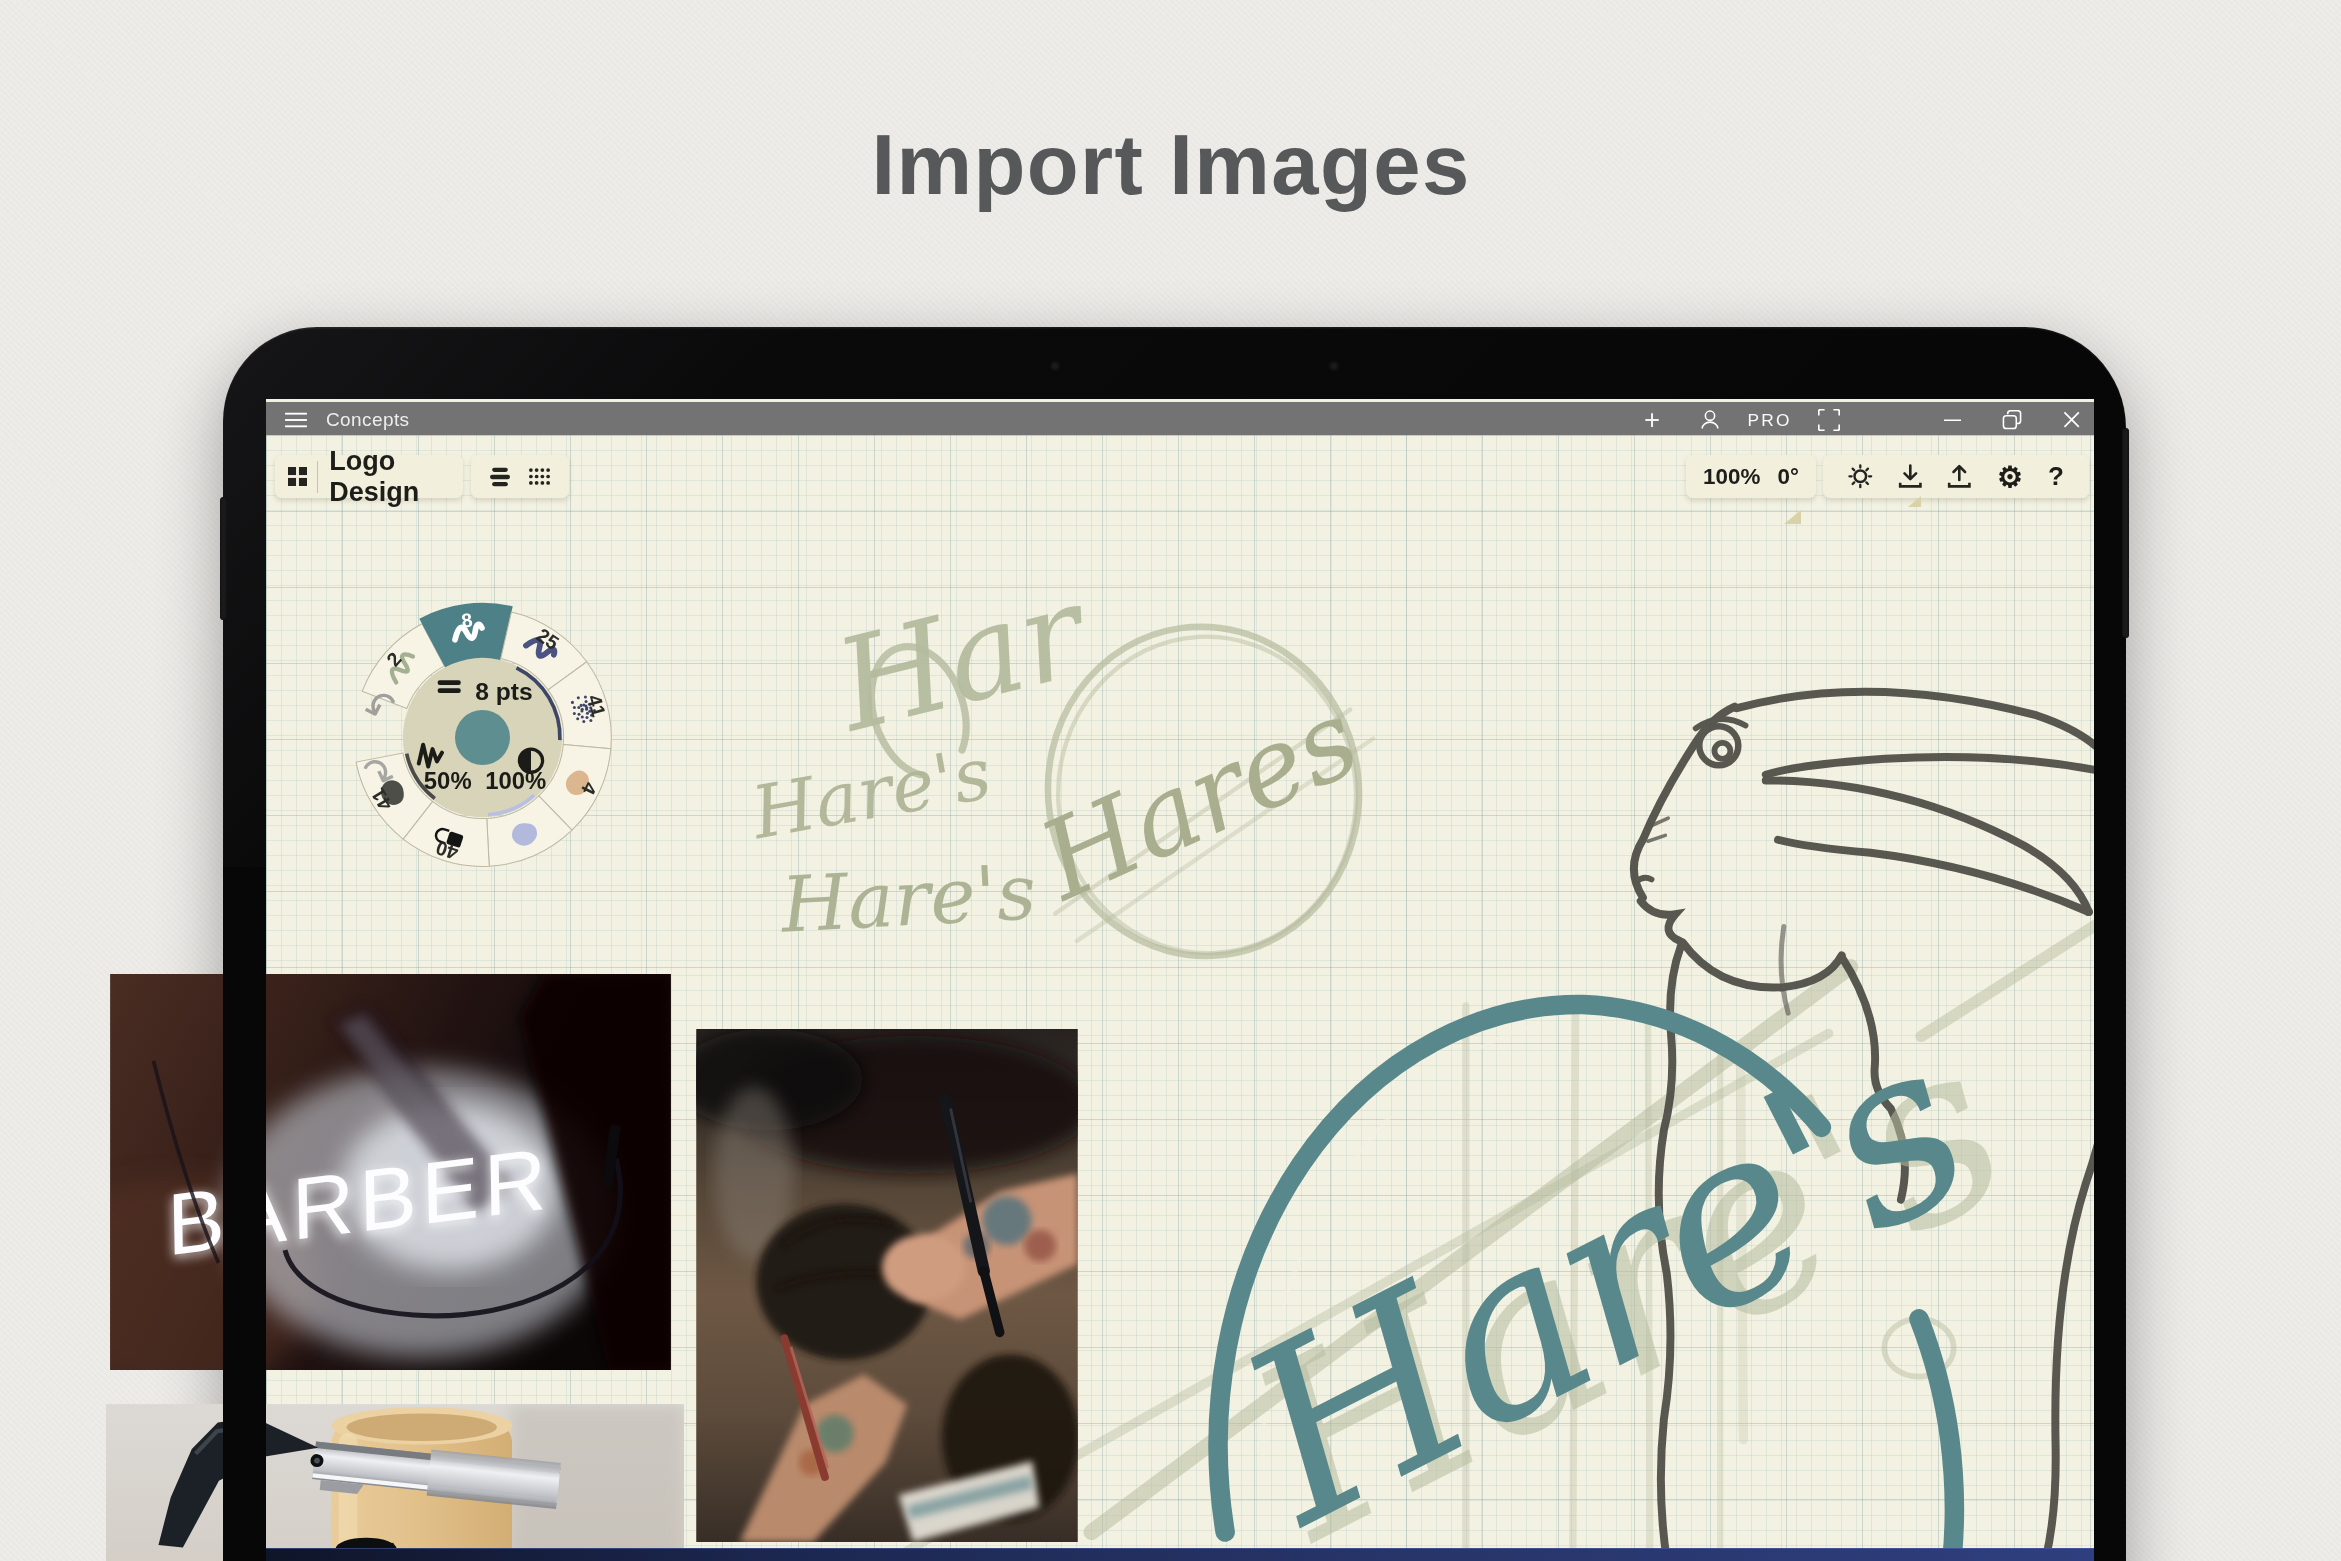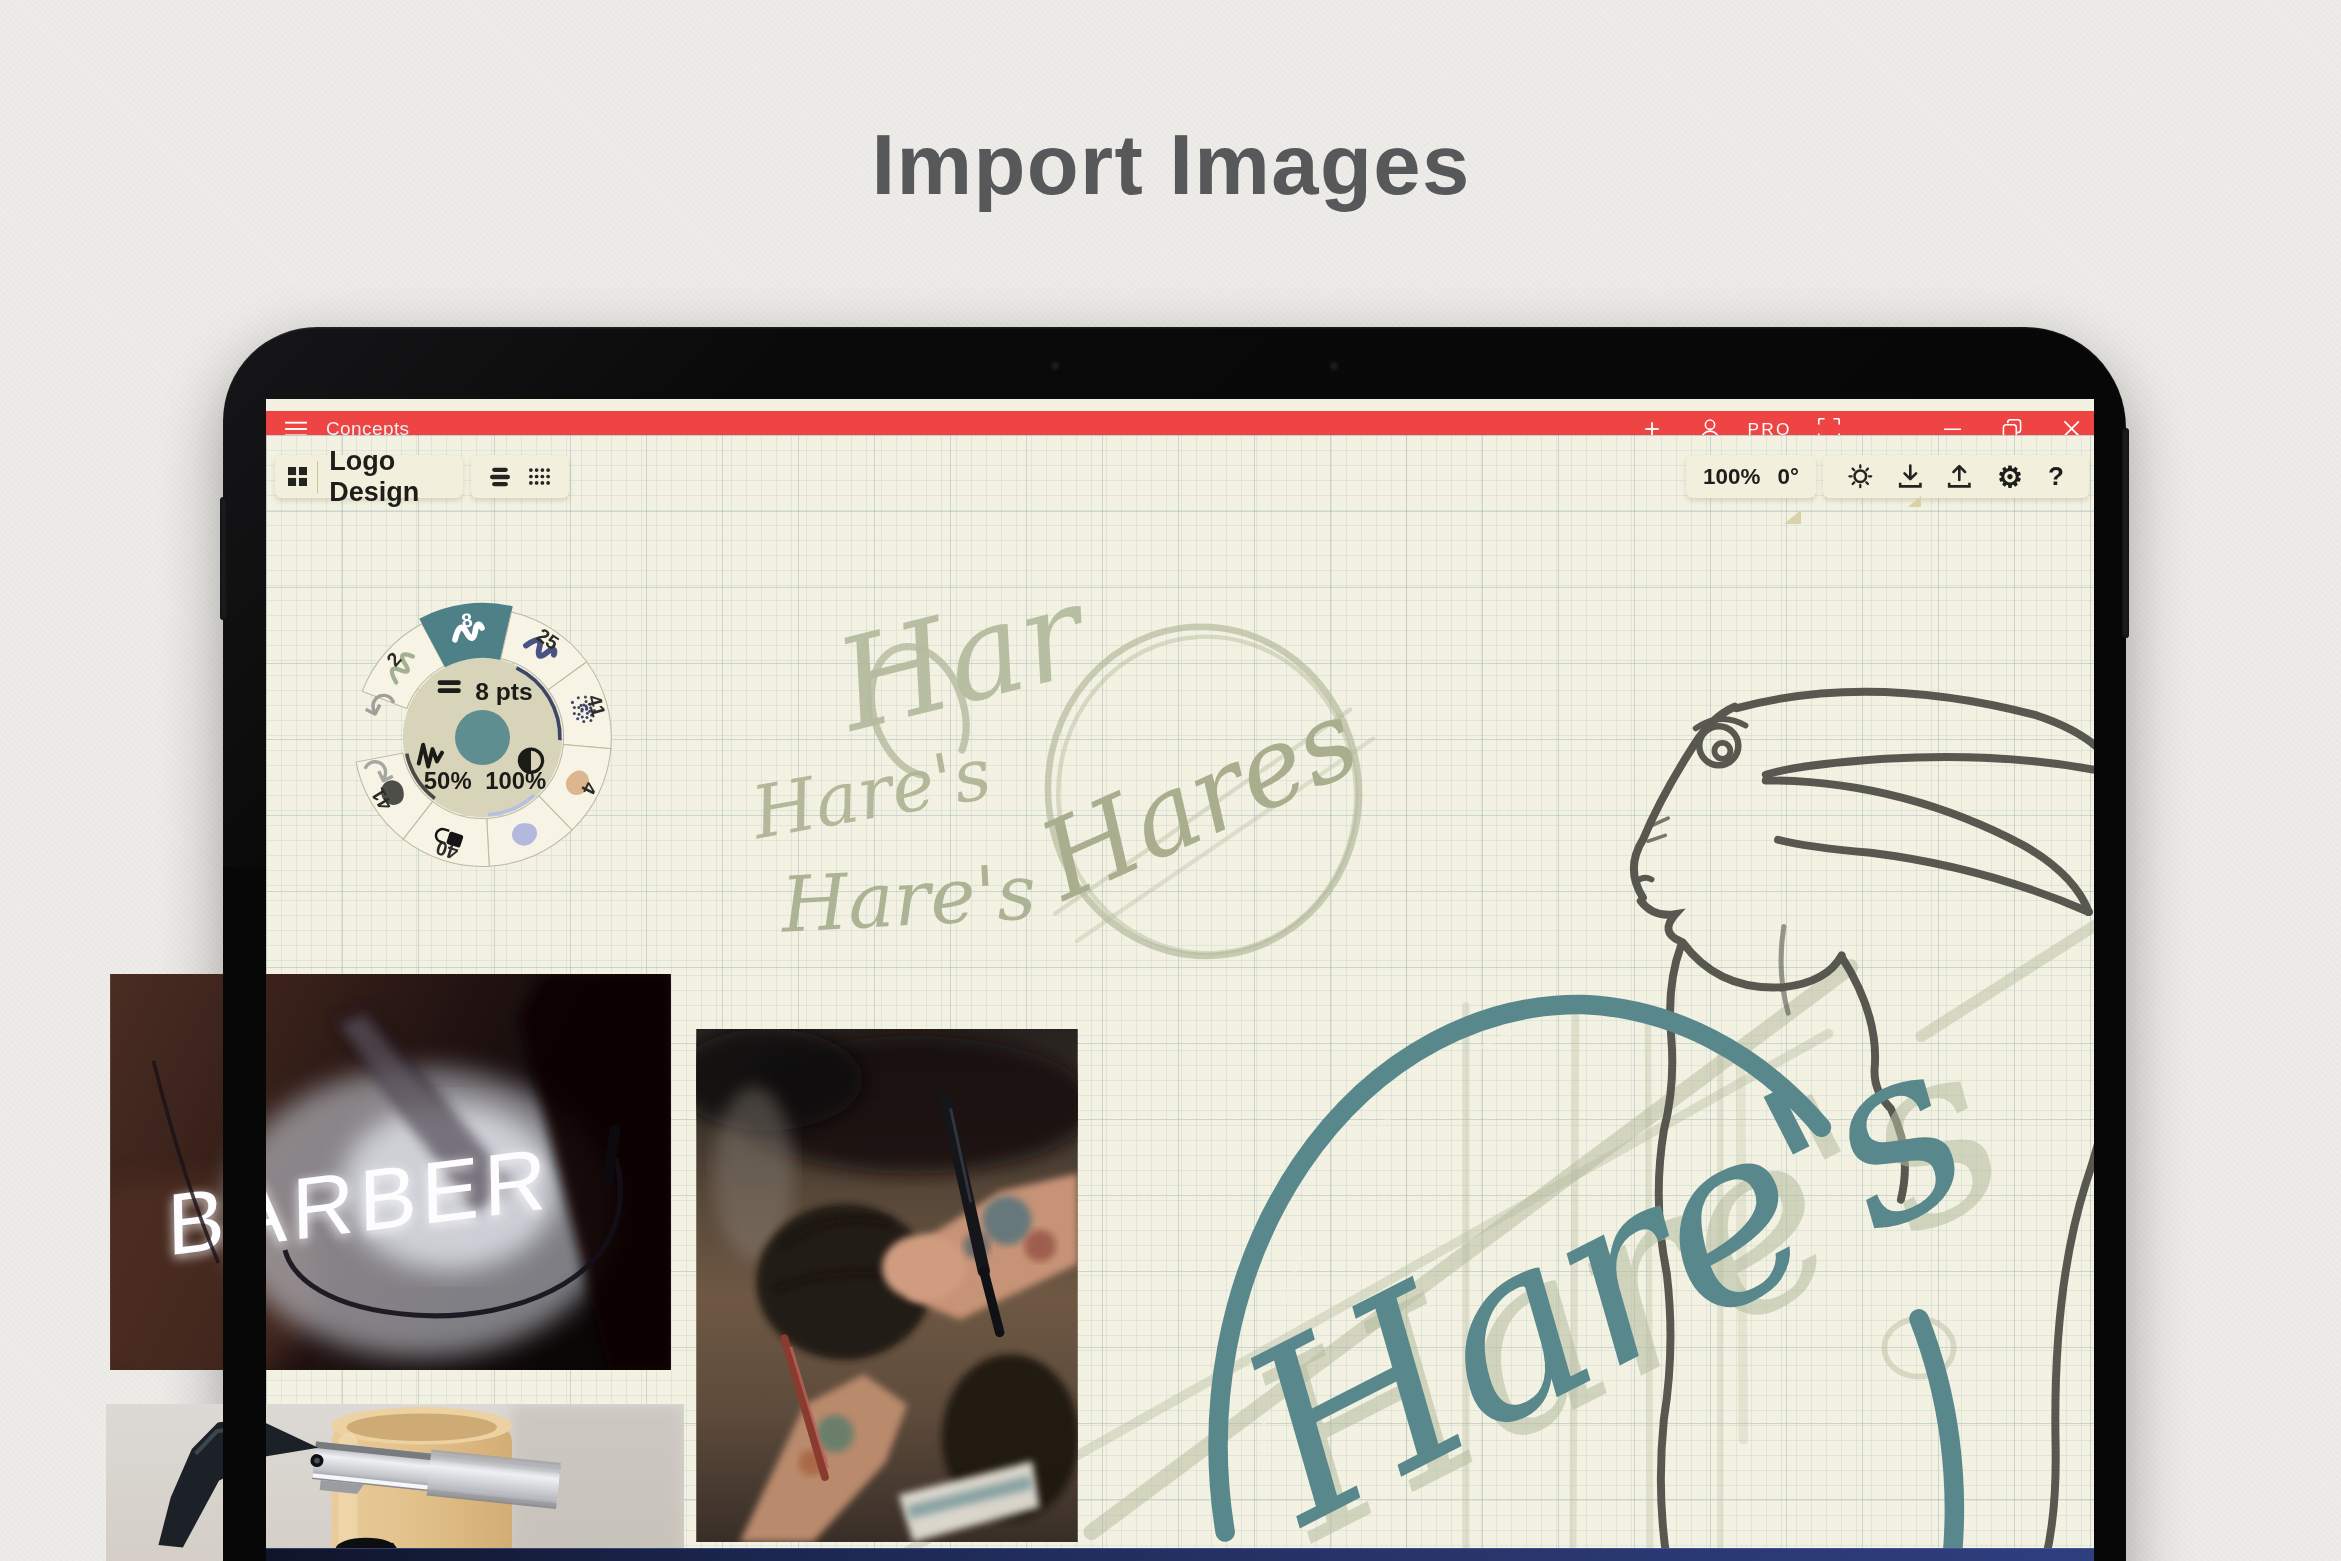--- a/index.html
+++ b/index.html
@@ -24,26 +24,26 @@
     z-index:1;
   }
   .side-btn{position:absolute;background:#1b1b1d;border-radius:4.3px;box-shadow:inset 0 0 2.2px #000;}
   .cam-dot{position:absolute;width:8px;height:8px;border-radius:50%;background:#1c1c1f;box-shadow:inset 0 0 2.2px #000,0 0 0 1.4px #101012;}
   
   #screen{
     position:absolute;left:266px;top:399px;width:1828px;height:1162px;
     overflow:hidden;z-index:2;background:#f3f1e1;
   }
   #titlebar{
-    position:absolute;left:0;top:12px;width:100%;height:36px;background:#ef4444;color:#e9e9e9;
+    position:absolute;left:0;top:3px;width:100%;height:36px;background:#737373;color:#e9e9e9;
   }
   #titlebar .tb-item{position:absolute;top:0;height:36px;display:flex;align-items:center;justify-content:center;}
   #app-title{font-size:19px;letter-spacing:0.4px;color:#ededed;}
   .tb-icon{color:#f2f2f2;}
-  #pro-label{font-size:17.3px;letter-spacing:2.2px;color:#fafafa;text-decoration:underline;}
+  #pro-label{font-size:17.3px;letter-spacing:2.2px;color:#fafafa;}
   #canvas-area{
     position:absolute;left:0;top:36px;width:1828px;height:1126px;
     background-color:#f3f1e1;
     background-image:
       linear-gradient(rgba(125,160,166,.34) 1.4px, transparent 1.4px),
       linear-gradient(90deg, rgba(125,160,166,.34) 1.4px, transparent 1.4px),
       linear-gradient(rgba(150,182,186,.20) 1.1px, transparent 1.1px),
       linear-gradient(90deg, rgba(150,182,186,.20) 1.1px, transparent 1.1px);
     background-size:76px 76px,76px 76px,15px 15px,15px 15px;
   }

